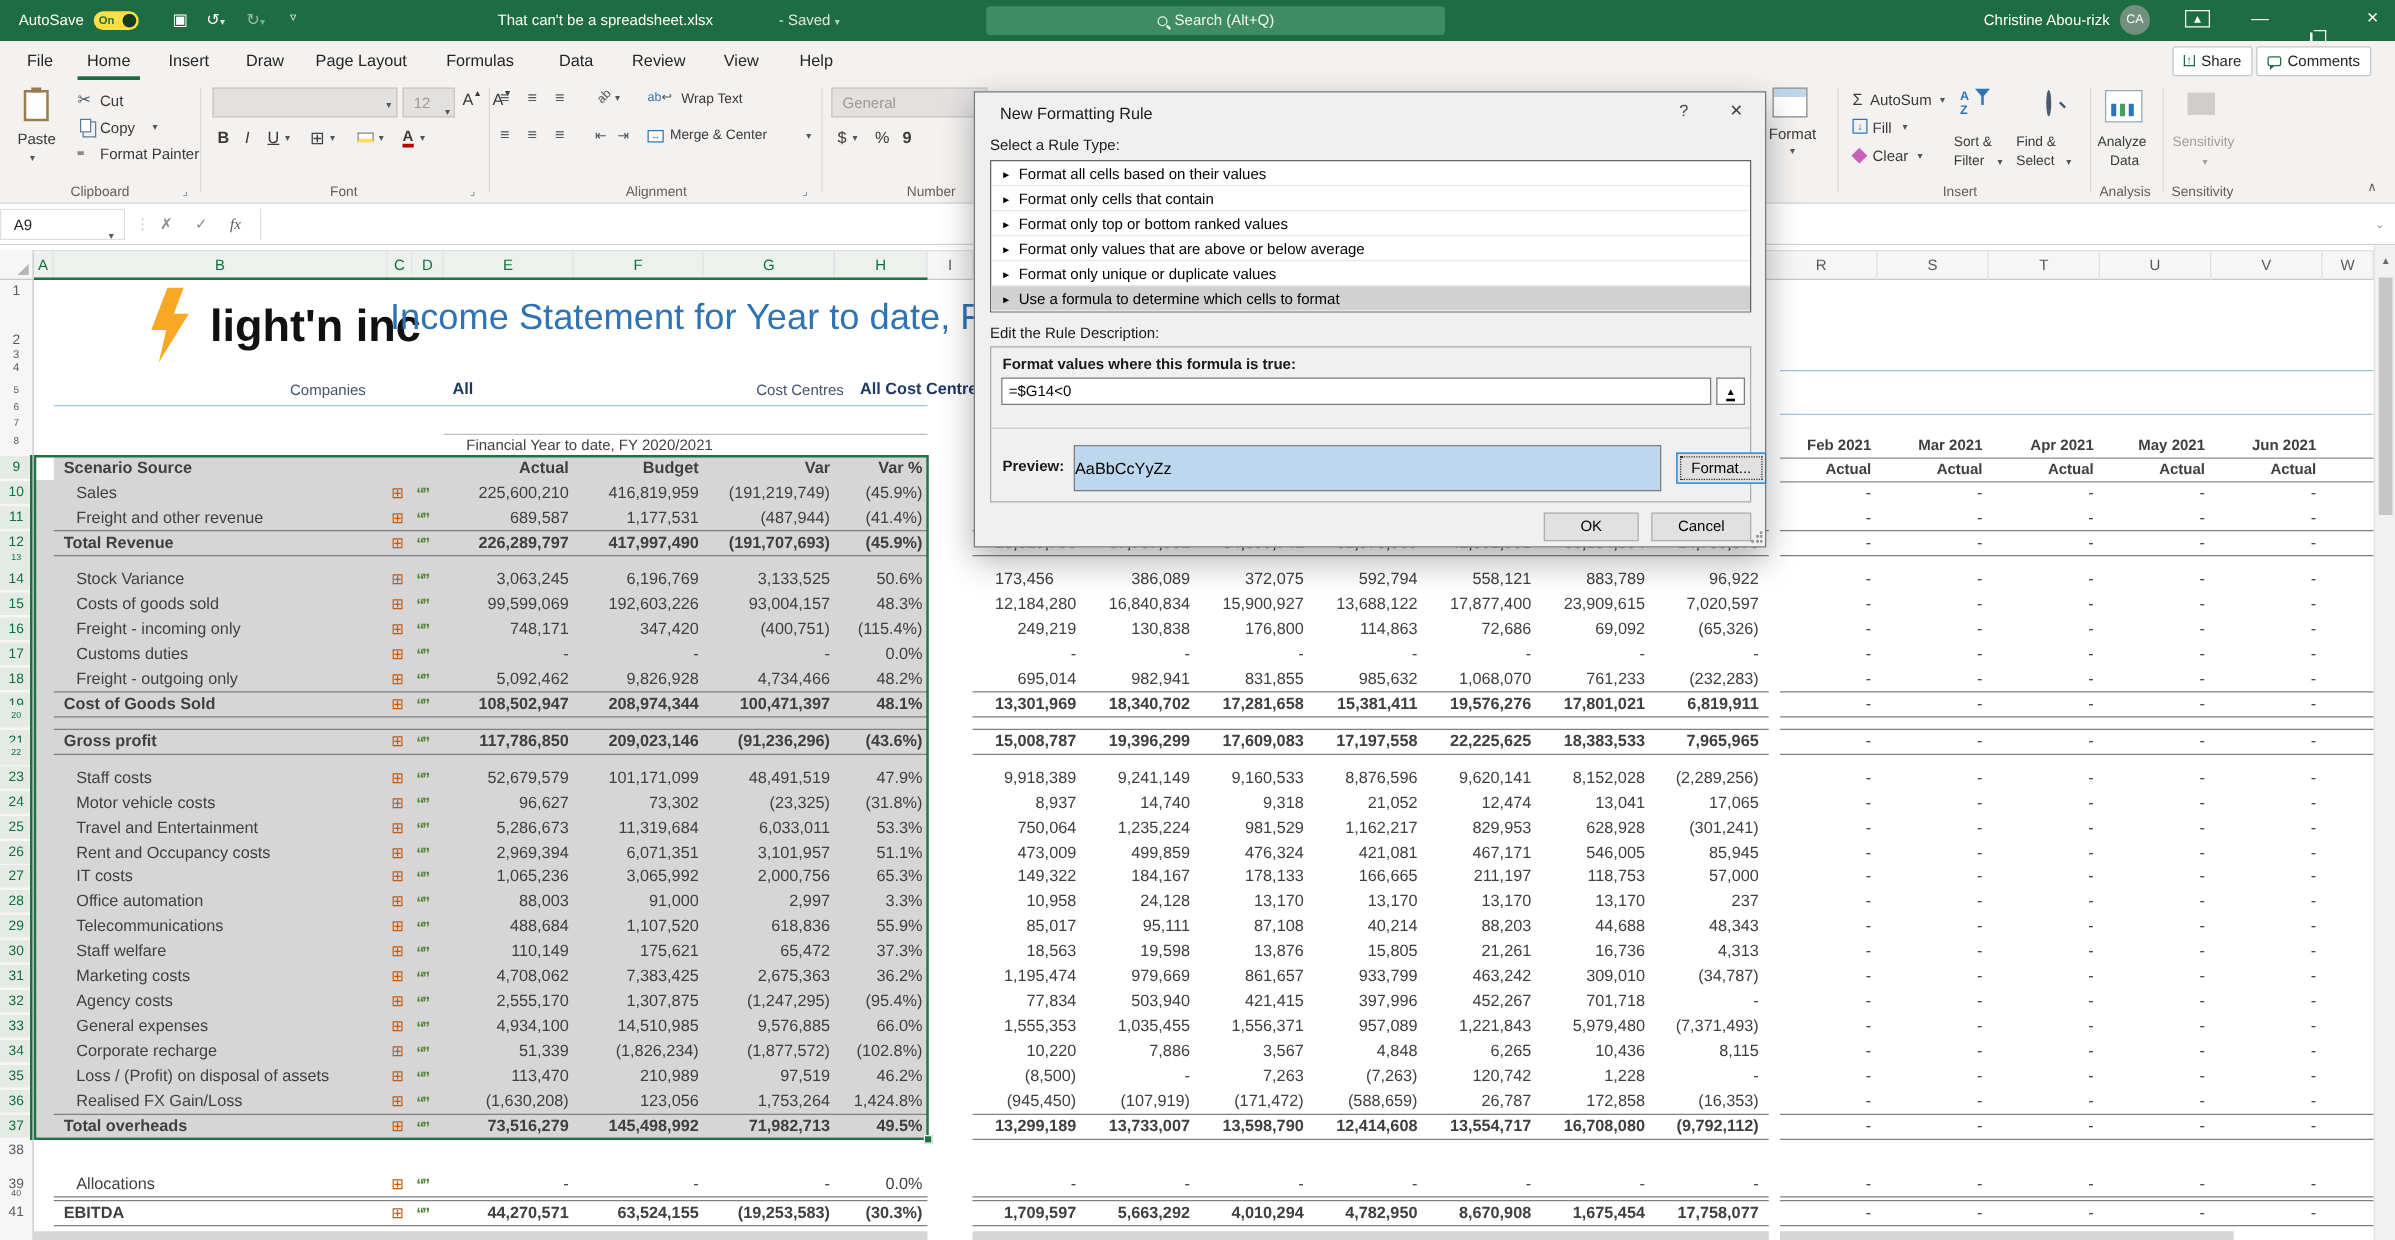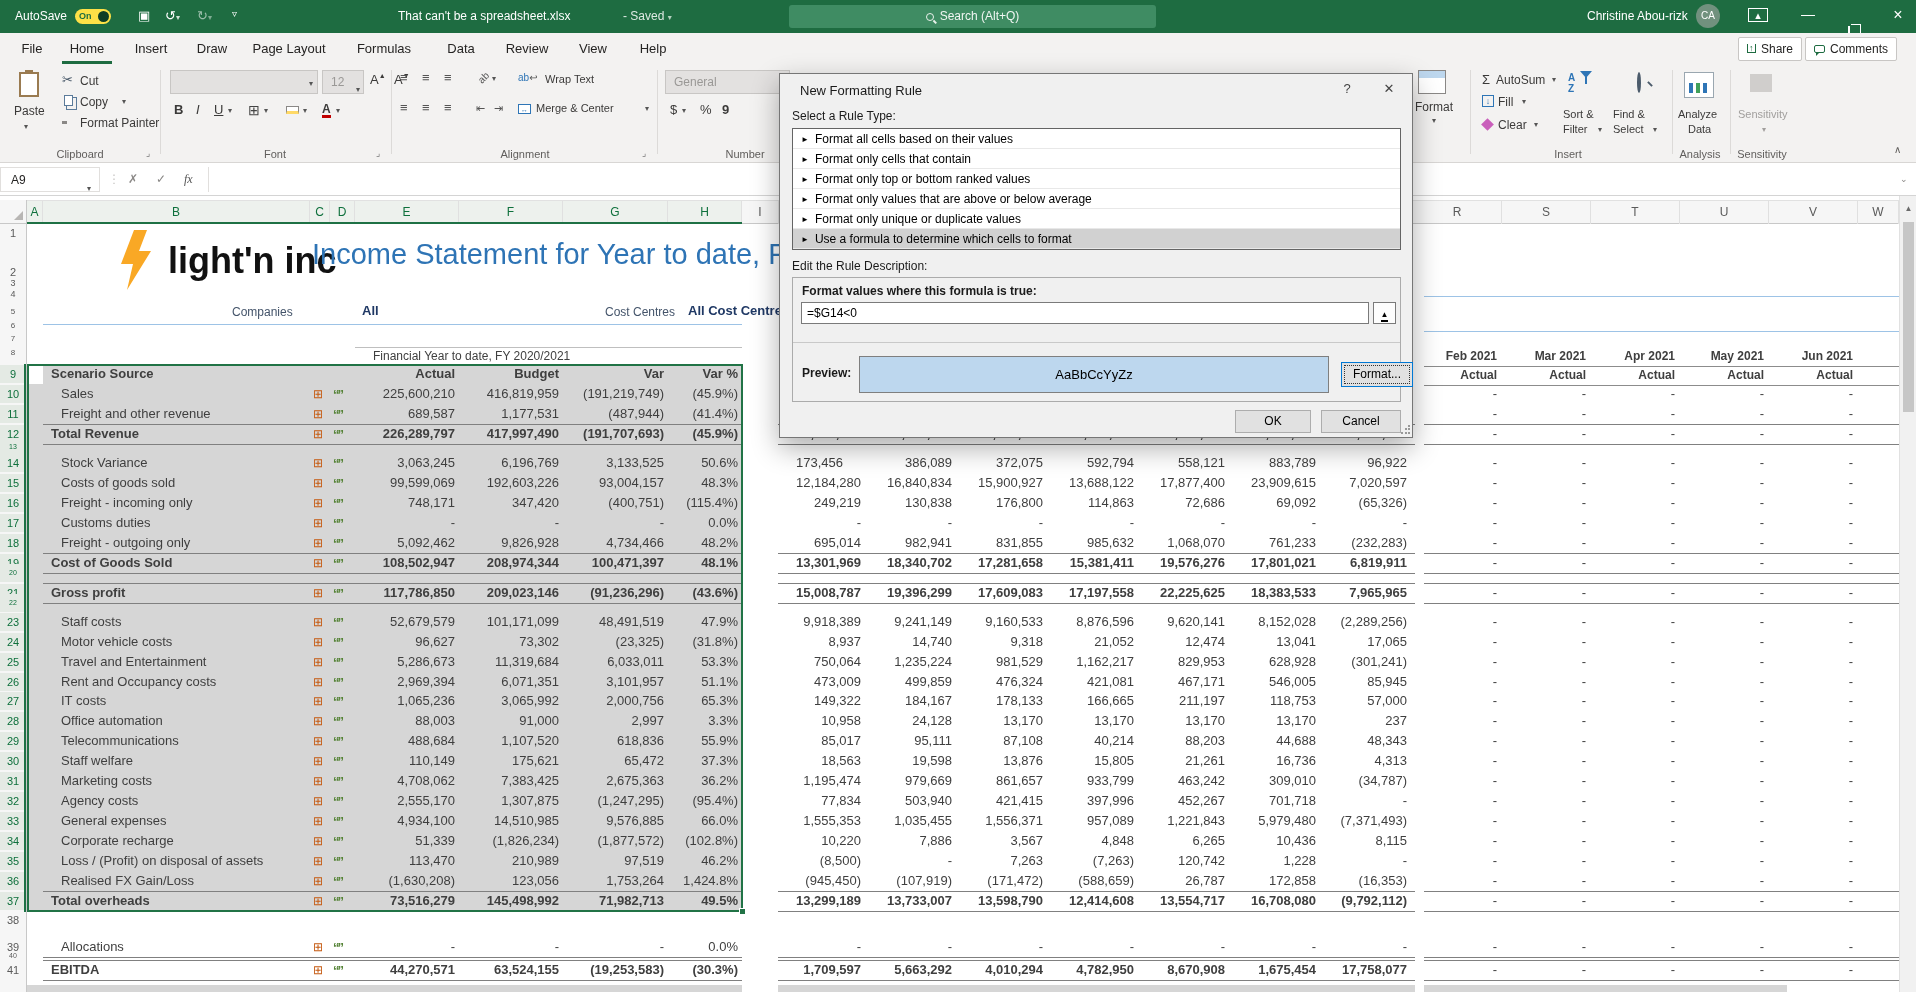--- a/index.html
+++ b/index.html
@@ -99,21 +99,21 @@
   .dlg-lbl { position:absolute; font-size:12px; color:#1A1A1A; }
   #rulelist { position:absolute; left:12px; top:54px; width:609px; height:122px; background:#fff; border:1px solid #646464; }
   .rule { position:absolute; left:0; width:607px; height:20px; line-height:20px; font-size:12px; color:#000; padding-left:8px; border-bottom:1px solid #E8E8E8; }
   .rule.sel { background:#D1D1D1; }
   .rule .bl { font-size:8px; margin-right:6px; position:relative; top:-1px; }
   #descpanel { position:absolute; left:12px; top:203px; width:609px; height:125px; border:1px solid #ABABAB; background:#F0F0F0; }
   #formula-input { position:absolute; left:8px; top:24px; width:568px; height:22px; background:#fff; border:1px solid #7A7A7A; font-size:12px; color:#000; line-height:20px; padding-left:5px; }
   #rangepick { position:absolute; left:580px; top:24px; width:23px; height:22px; background:#FDFDFD; border:1px solid #7A7A7A; text-align:center; }
   #rangepick span { font-size:8px; border-bottom:2px solid #000; line-height:10px; display:inline-block; margin-top:4px; }
   #desc-sep { position:absolute; left:0; top:64px; width:607px; height:1px; background:#C9C9C9; }
-  #previewbox { position:absolute; left:66px; top:78px; width:470px; height:37px; border:1px solid #7F7F7F; text-align:center; font-size:13px; color:#000; line-height:35px; }
+  #previewbox { position:absolute; left:66px; top:78px; width:470px; height:37px; border:1px solid #7F7F7F; font-size:13px; color:#000; line-height:35px; }
   .btn { position:absolute; background:#E1E1E1; border:1px solid #ADADAD; font-size:12px; color:#000; text-align:center; }
   #btn-format { left:548px; top:84px; width:72px; height:25px; line-height:23px; border:1px solid #0078D4; outline:1px dotted #333; outline-offset:-4px; }
   #btn-ok { left:455px; top:336px; width:76px; height:23px; line-height:21px; }
   #btn-cancel { left:541px; top:336px; width:80px; height:23px; line-height:21px; }
   #grip { position:absolute; right:2px; bottom:2px; width:10px; height:10px;
     background:radial-gradient(circle at 2px 8px,#999 1px,transparent 1.5px),
                radial-gradient(circle at 6px 8px,#999 1px,transparent 1.5px),
                radial-gradient(circle at 6px 4px,#999 1px,transparent 1.5px),
                radial-gradient(circle at 9px 8px,#999 1px,transparent 1.5px),
                radial-gradient(circle at 9px 4px,#999 1px,transparent 1.5px),

